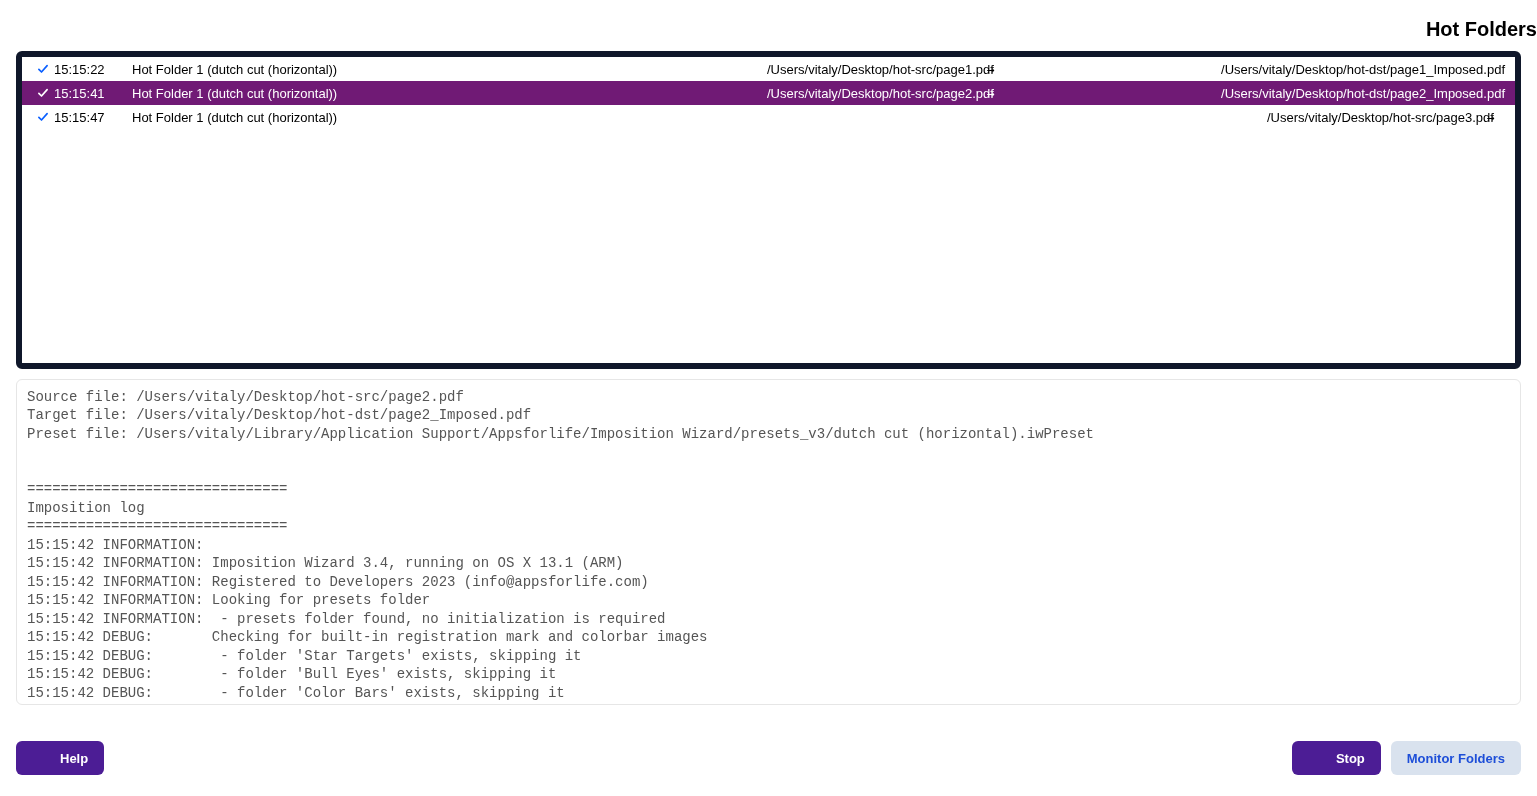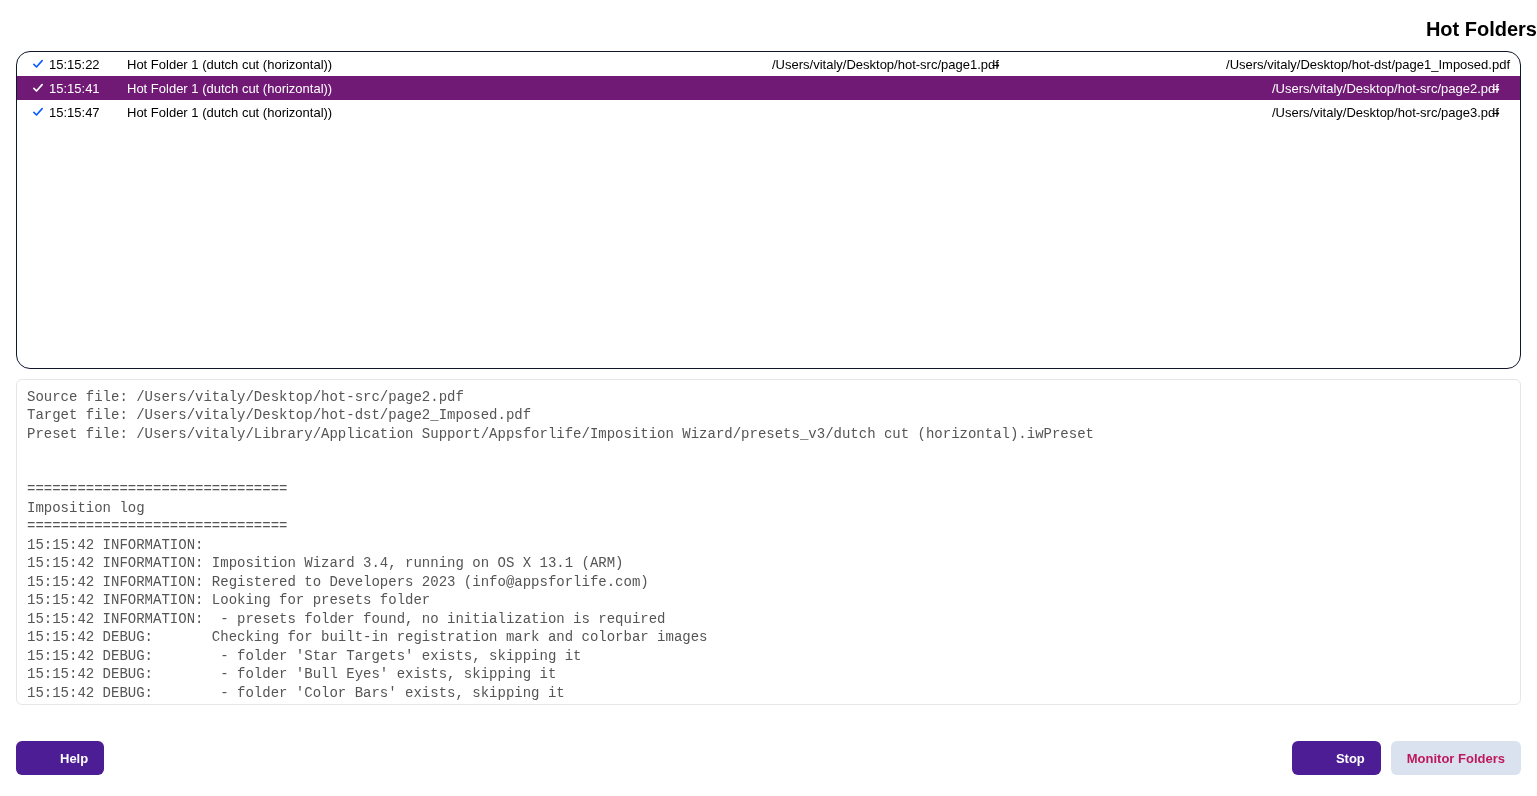--- a/index.html
+++ b/index.html
@@ -16,22 +16,22 @@
   .title {
     text-align: right;
     font-size: 20px;
     font-weight: 700;
     padding: 18px 0 10px;
   }
   .panels {
     padding: 0 16px;
   }
   .list-panel {
-    border: 1px solid #0f172a;
-    border-radius: 14px;
+    border: 6px solid #0f172a;
+    border-radius: 6px;
     height: 318px;
     overflow: hidden;
     background: #fff;
     margin-bottom: 10px;
   }
   .row {
     display: flex;
     align-items: center;
     height: 24px;
     padding: 0 10px;
@@ -108,21 +108,21 @@
     cursor: pointer;
   }
   .btn-gray {
     background: #4c1d95;
     color: #fff;
     margin-right: 10px;
     padding-left: 44px;
   }
   .btn-primary-disabled {
     background: #d9e2ee;
-    color: #be185d;
+    color: #1d4ed8;
     cursor: default;
   }
 </style>
 </head>
 <body>
 
 <div class="title">Hot Folders</div>
 
 <div class="panels">
   <div class="list-panel" id="list-panel">
@@ -141,20 +141,21 @@
       <div class="row selected">
         <div class="col-check">
           <svg class="check-icon" viewBox="0 0 16 16" fill="none" stroke="currentColor" stroke-width="2.2" stroke-linecap="round" stroke-linejoin="round">
             <polyline points="2.5 8.5 6 12 13.5 3.5"></polyline>
           </svg>
         </div>
         <div class="col-time">15:15:41</div>
         <div class="col-name">Hot Folder 1 (dutch cut (horizontal))</div>
         <div class="col-src">/Users/vitaly/Desktop/hot-src/page2.pdf</div>
         <div class="col-arrow">→</div>
+        <div class="col-dst">/Users/vitaly/Desktop/hot-dst/page2_Imposed.pdf</div>
       </div>
       <div class="row">
         <div class="col-check">
           <svg class="check-icon" viewBox="0 0 16 16" fill="none" stroke="currentColor" stroke-width="2.2" stroke-linecap="round" stroke-linejoin="round">
             <polyline points="2.5 8.5 6 12 13.5 3.5"></polyline>
           </svg>
         </div>
         <div class="col-time">15:15:47</div>
         <div class="col-name">Hot Folder 1 (dutch cut (horizontal))</div>
         <div class="col-src">/Users/vitaly/Desktop/hot-src/page3.pdf</div>

